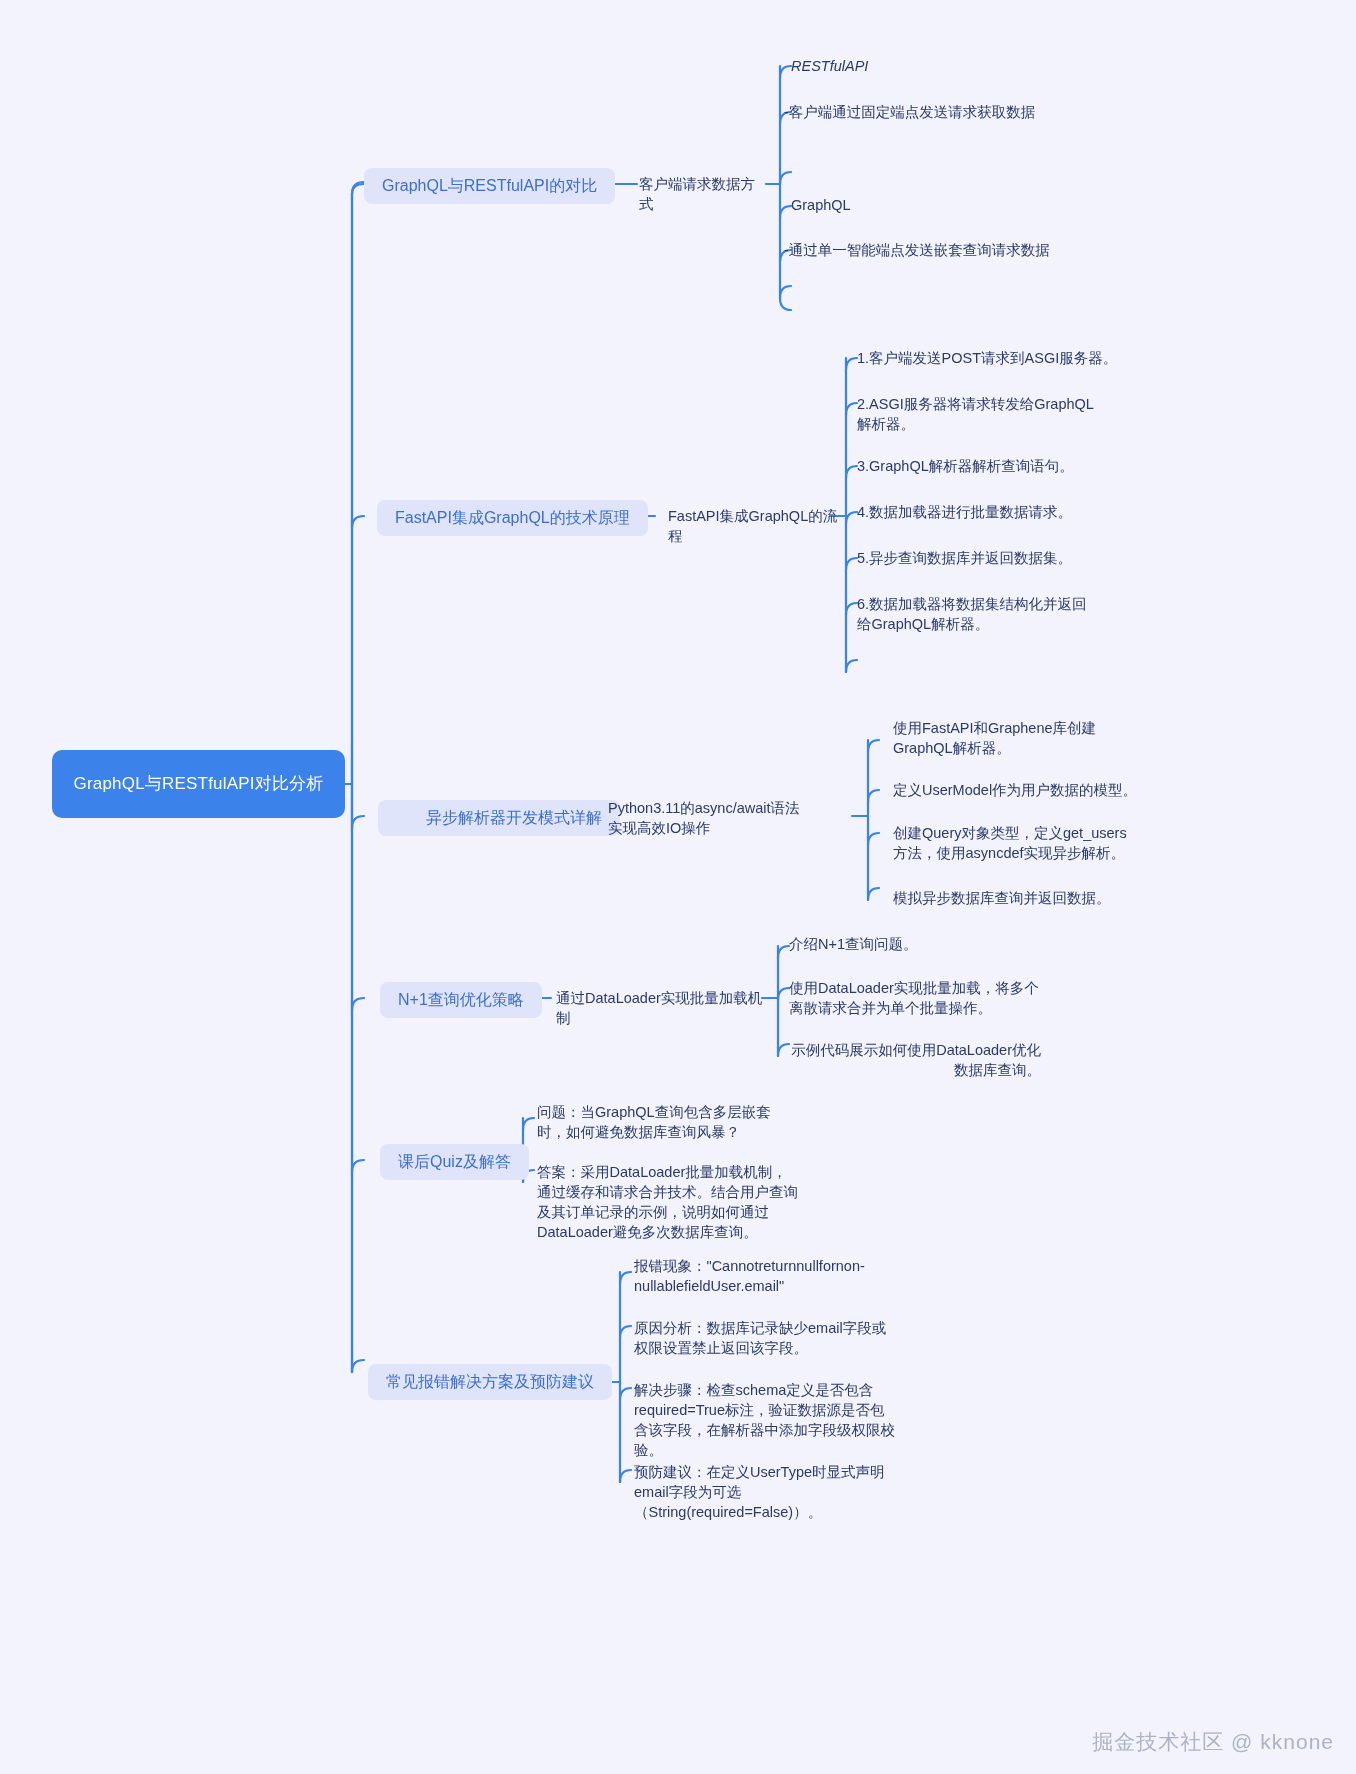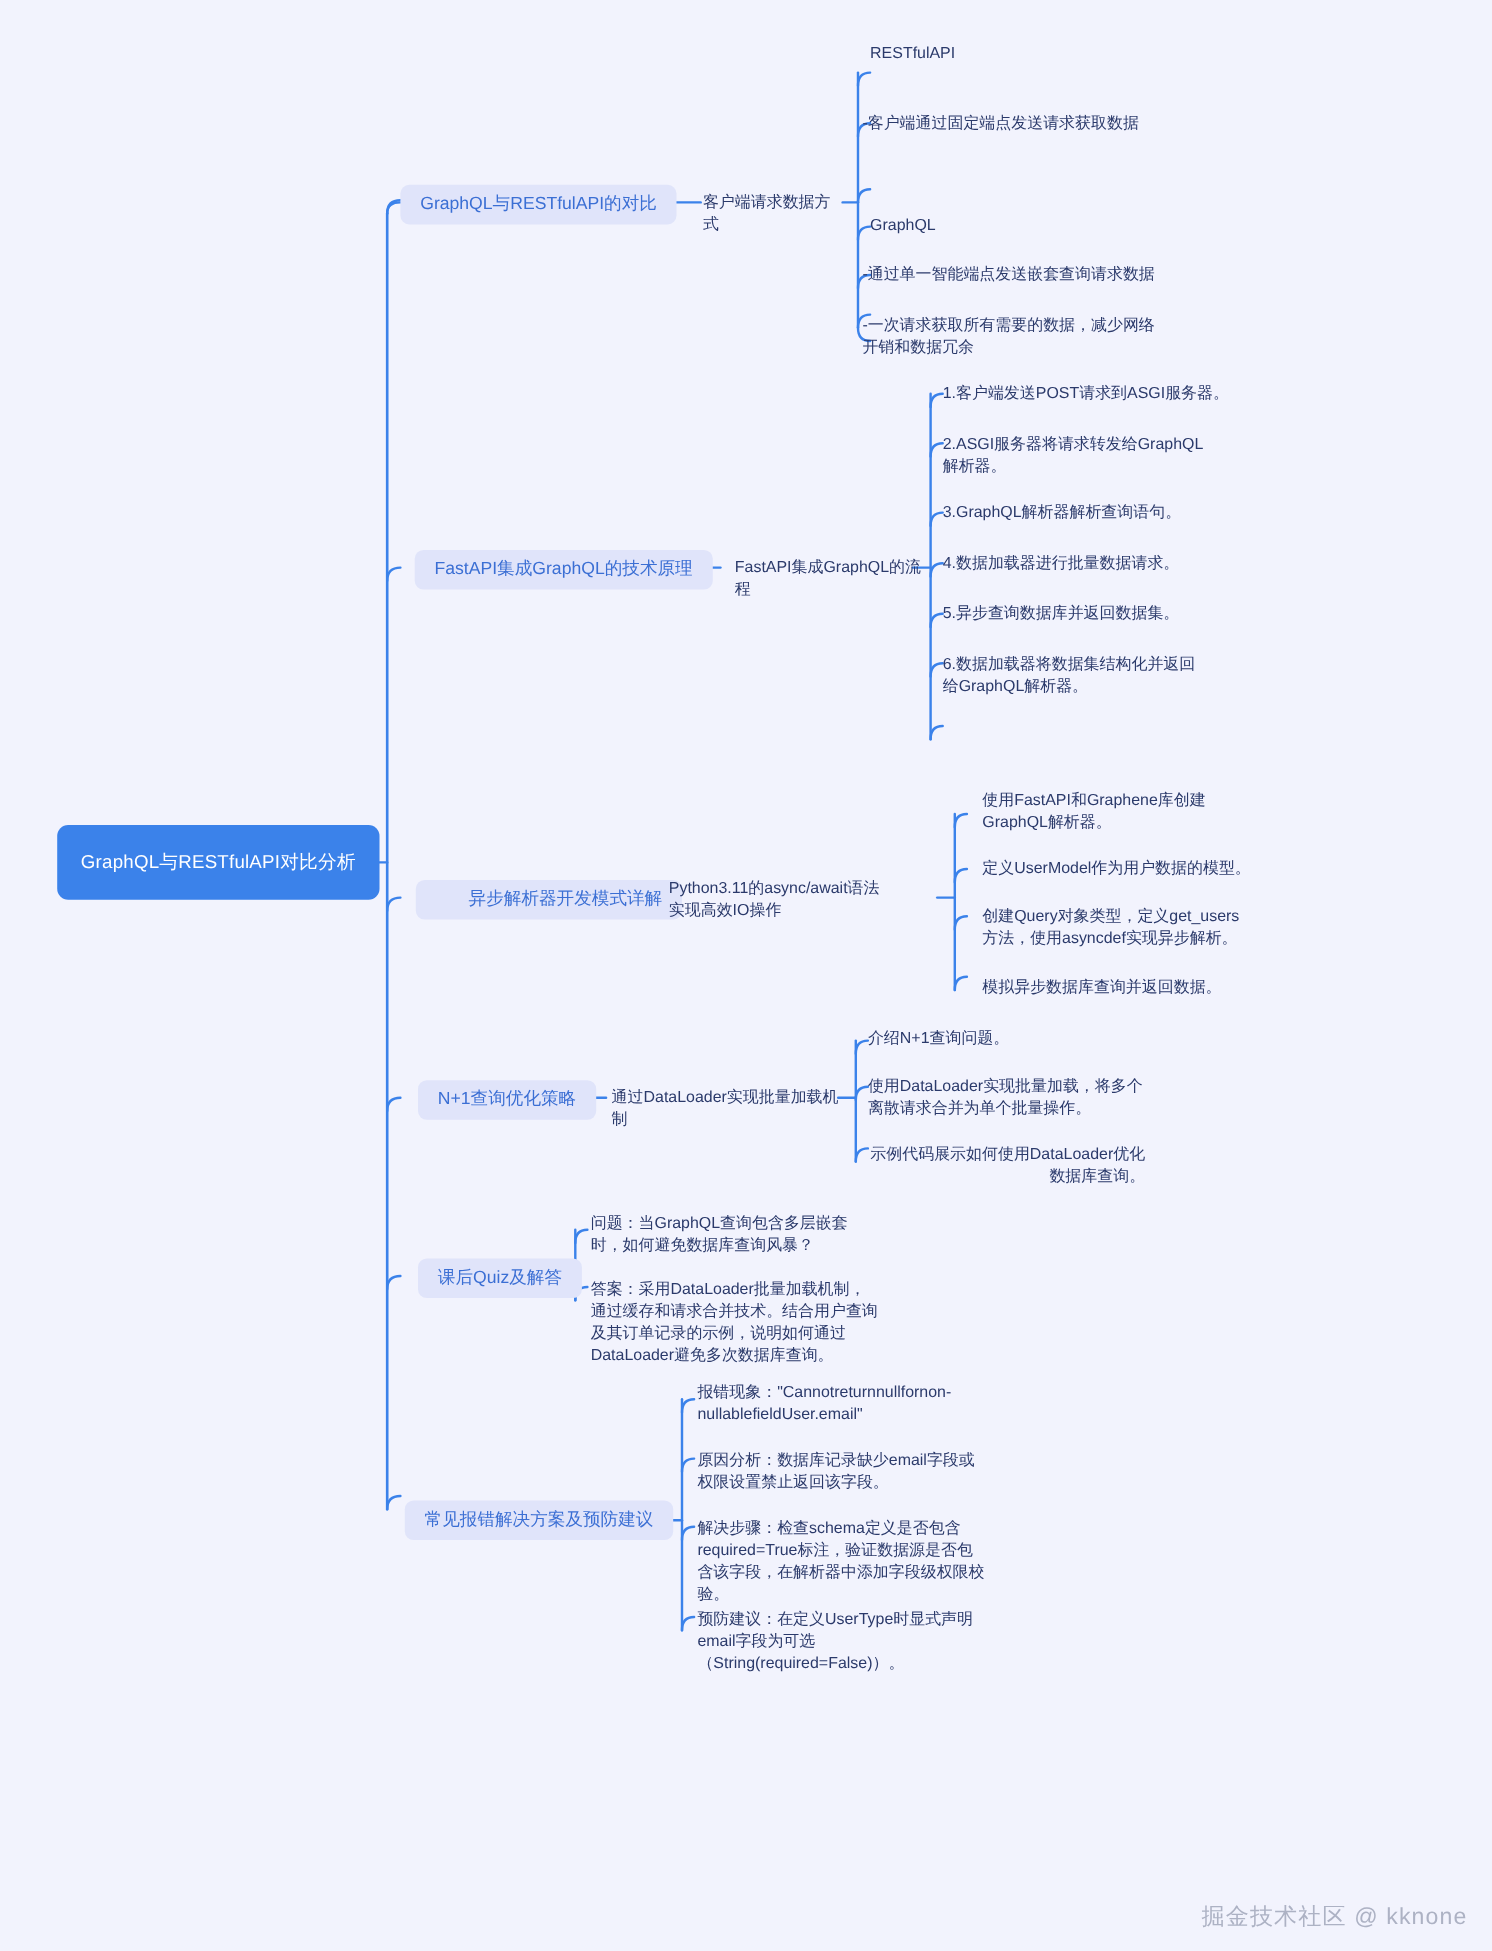--- a/index.html
+++ b/index.html
@@ -165,38 +165,35 @@
     <span>GraphQL与RESTfulAPI对比分析</span>
   </div>
 
   <div class="topic" style="left:364px; top:168px;">
     <span>GraphQL与RESTfulAPI的对比</span>
   </div>
   <div class="sub" style="left:639px; top:174px; width:130px;">
     <span>客户端请求数据方式</span>
   </div>
 
-  <div class="leaf" style="left:791px; top:39px; width:330px;">
+  <div class="leaf" style="left:791px; top:56px; width:330px;font-style:italic;">
     <span>RESTfulAPI</span>
   </div>
   <div class="leaf" style="left:784px; top:102px; width:330px;">
     <span>-客户端通过固定端点发送请求获取数据</span>
   </div>
   <div class="leaf" style="left:791px; top:162px; width:330px; height:14px;">
     <span></span>
   </div>
   <div class="leaf" style="left:791px; top:195px; width:330px;">
     <span>GraphQL</span>
   </div>
   <div class="leaf" style="left:784px; top:240px; width:340px;">
     <span>-通过单一智能端点发送嵌套查询请求数据</span>
   </div>
-  <div class="leaf" style="left:784px; top:286px; width:280px;">
-    <span>-一次请求获取所有需要的数据，减少网络开销和数据冗余</span>
-  </div>
 
   <div class="topic" style="left:377px; top:500px;justify-content:flex-end;">
     <span>FastAPI集成GraphQL的技术原理</span>
   </div>
   <div class="sub" style="left:668px; top:506px; width:170px;">
     <span>FastAPI集成GraphQL的流程</span>
   </div>
 
   <div class="leaf" style="left:857px; top:348px; width:300px;">
     <span>1.客户端发送POST请求到ASGI服务器。</span>

